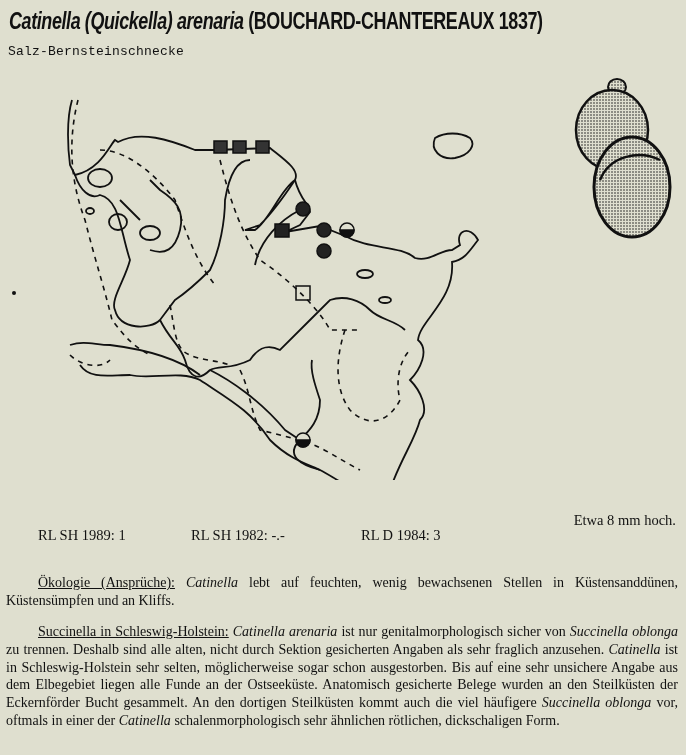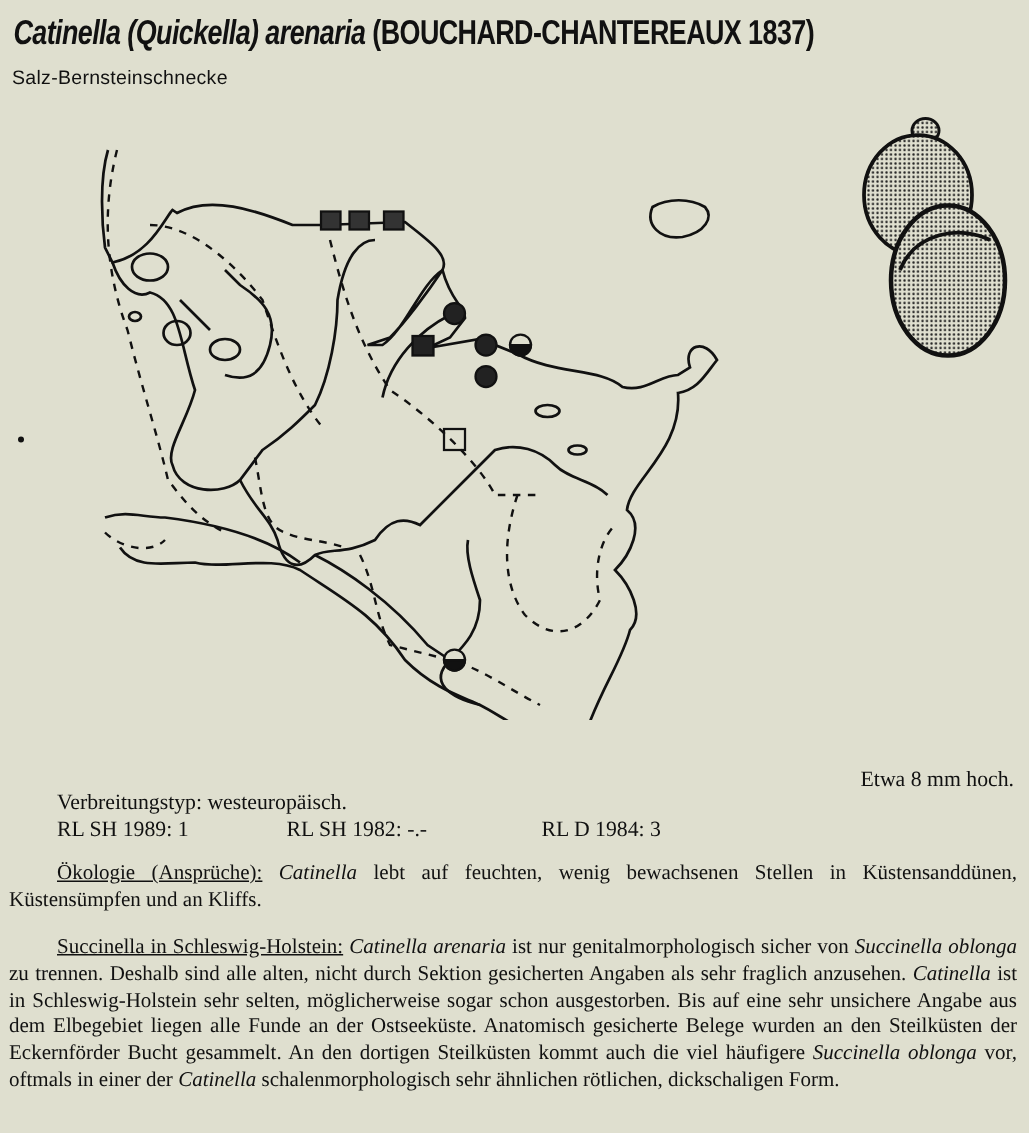--- a/index.html
+++ b/index.html
@@ -11,21 +11,21 @@
   }
   .title {
     position:absolute; left:9px; top:8px;
     font-family:"Liberation Sans Narrow","Liberation Sans", sans-serif;
     font-size:23px; font-weight:bold; letter-spacing:-0.5px;
     transform:scaleX(0.78); transform-origin:left top; white-space:nowrap;
   }
   .title i { font-style:italic; }
   .subtitle {
     position:absolute; left:8px; top:44px;
-    font-family:Liberation Sans, sans-serif;
+    font-family:Liberation Mono, monospace;
     font-size:13px; letter-spacing:0.2px;
   }
   .map { position:absolute; left:0; top:80px; width:490px; height:400px; }
   .shell { position:absolute; left:560px; top:75px; width:115px; height:165px; }
   .size-note {
     position:absolute; right:10px; top:512px;
     font-family:"Liberation Serif", serif; font-size:14.5px;text-align:right;
   }
   .meta { position:absolute; left:38px; top:526px; font-size:14.5px; line-height:18px; }
   .rl-row span { display:inline-block; }
@@ -107,21 +107,20 @@
   </defs>
   <ellipse cx="57" cy="12" rx="9" ry="8" fill="url(#stip)" stroke="#111" stroke-width="2"></ellipse>
   <ellipse cx="52" cy="55" rx="36" ry="40" fill="url(#stip)" stroke="#111" stroke-width="2.5"></ellipse>
   <ellipse cx="72" cy="112" rx="38" ry="50" fill="url(#stip)" stroke="#111" stroke-width="3"></ellipse>
   <path d="M40 105 C50 80 80 75 100 85" stroke="#111" stroke-width="2.5" fill="none"></path>
 </svg>
 
 <div class="size-note">Etwa 8 mm hoch.</div>
 
 <div class="meta">
-  <div>Verbreitungstyp: westeuropäisch.</div>
   <div class="rl-row">
     <span class="rl1">RL SH 1989: 1</span><span class="rl2">RL SH 1982: -.-</span><span>RL D 1984: 3</span>
   </div>
 </div>
 
 <div class="para p1">
   <span class="indent"></span><span class="head">Ökologie (Ansprüche):</span>
   <i>Catinella</i><span> lebt auf feuchten, wenig bewachsenen Stellen in Küstensanddünen, Küstensümpfen und an Kliffs.</span>
 </div>
 

